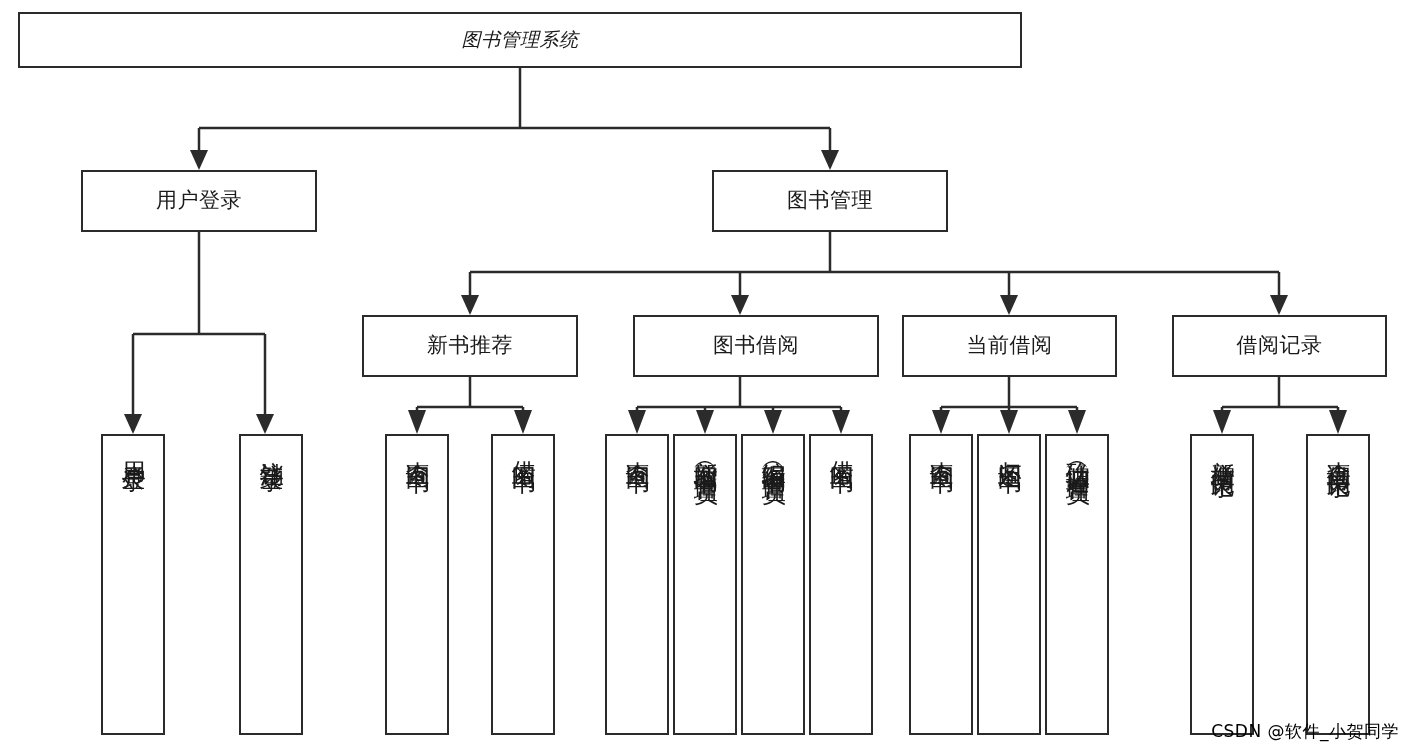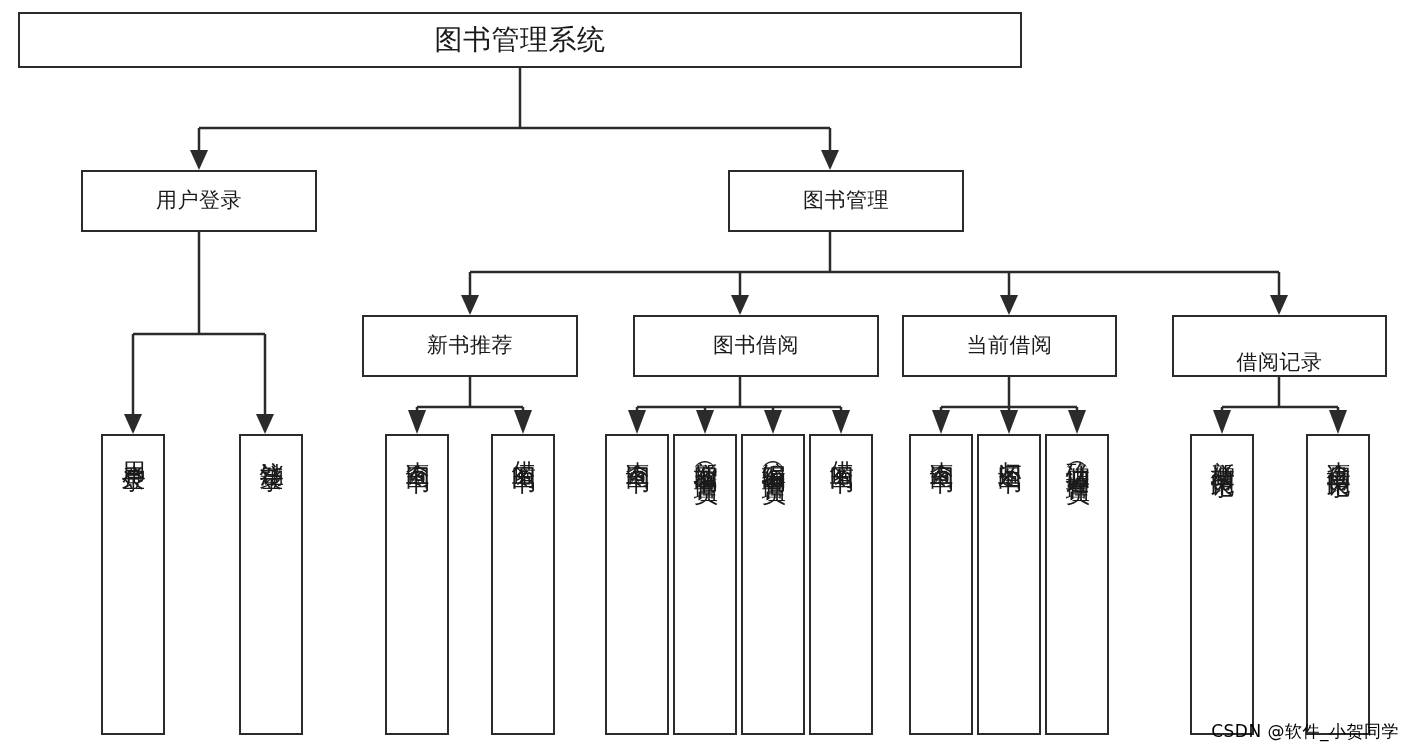--- a/index.html
+++ b/index.html
@@ -31,21 +31,21 @@
     display:block;
     text-align:center;
     line-height:1.12;
     white-space:pre;
   }
   
   .node.h .label{
     font-size:21px;
     letter-spacing:0.5px;
   }
-  .node.root .label{font-size:28px;}
+  .node.root .label{font-size:19px;font-style:italic;}
   
   .node.v{
     align-items:flex-start;
     justify-content:center;
     padding-top:6px;
   }
   .node.v .label{
     writing-mode:vertical-rl;
     text-orientation:upright;
     font-size:24px;
@@ -148,34 +148,34 @@
     <polygon points="1329,410 1347,410 1338,434"></polygon>
   </svg>
 
   <div class="node h root" style="left:18px;top:12px;width:1004px;height:56px;">
     <span class="label">图书管理系统</span>
   </div>
 
   <div class="node h" style="left:81px;top:170px;width:236px;height:62px;">
     <span class="label">用户登录</span>
   </div>
-  <div class="node h" style="left:712px;top:170px;width:236px;height:62px;margin-left:16px;">
+  <div class="node h" style="left:712px;top:170px;width:236px;height:62px;">
     <span class="label">图书管理</span>
   </div>
 
   <div class="node h" style="left:362px;top:315px;width:216px;height:62px;justify-content:center;">
     <span class="label">新书推荐</span>
   </div>
   <div class="node h" style="left:633px;top:315px;width:246px;height:62px;">
     <span class="label">图书借阅</span>
   </div>
   <div class="node h" style="left:902px;top:315px;width:215px;height:62px;">
     <span class="label">当前借阅</span>
   </div>
-  <div class="node h" style="left:1172px;top:315px;width:215px;height:62px;align-items:flex-end;">
+  <div class="node h" style="left:1172px;top:315px;width:215px;height:62px;">
     <span class="label">借阅记录</span>
   </div>
 
   <div class="node v" style="left:101px;top:434px;width:64px;height:301px;">
     <span class="label">用户登录</span>
   </div>
   <div class="node v" style="left:239px;top:434px;width:64px;height:301px;">
     <span class="label">注销登录</span>
   </div>
 

